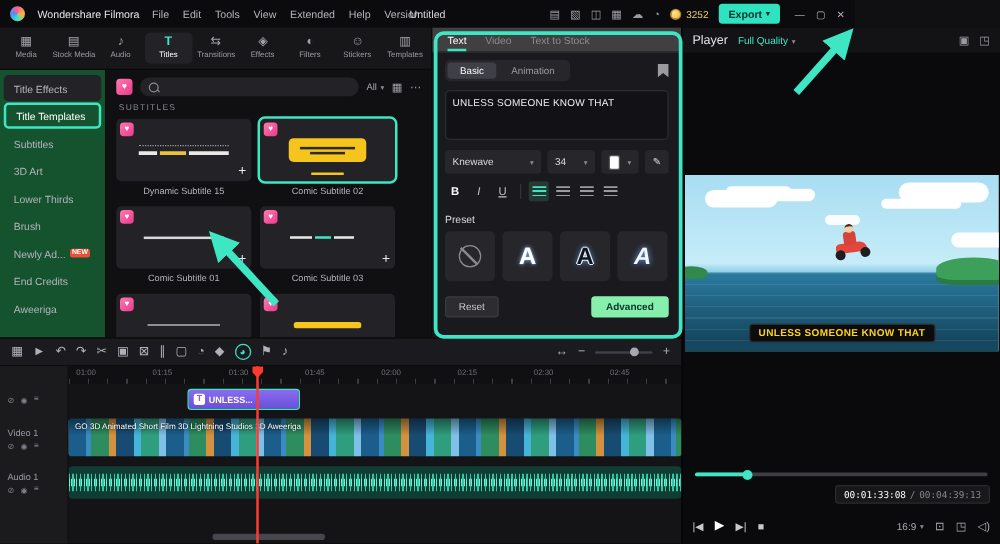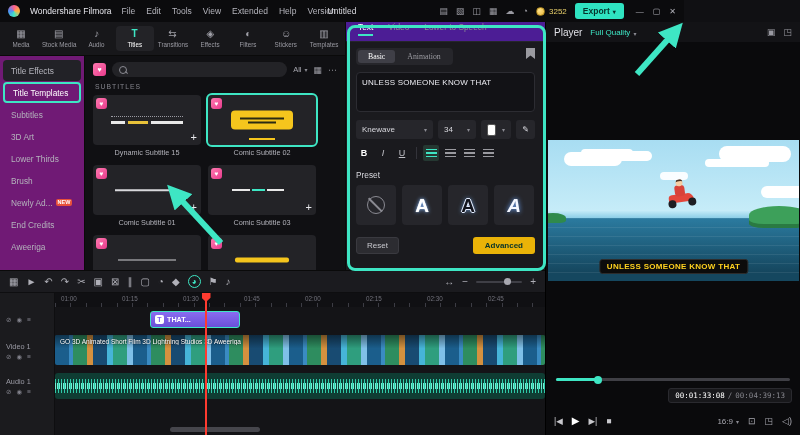--- a/index.html
+++ b/index.html
@@ -32,21 +32,21 @@
   .mediatabs{position:absolute;left:0;top:22px;width:345px;height:34px;background:#17171a;
              border-bottom:1px solid #0a0a0a;display:flex;align-items:center;padding:0 2px;box-sizing:border-box;}
   .mtab{width:38px;display:flex;flex-direction:column;align-items:center;gap:2px;cursor:pointer;padding:3px 0;}
   .mtab-ic{font-size:10px;color:#a0a0a8;line-height:1;}
   .mtab-lb{font-size:6.6px;color:#9a9aa2;white-space:nowrap;transform:scale(.95);}
   .mtab.active{background:#232327;border-radius:4px;}
   .mtab.active .mtab-ic{color:#3ee6c4;font-weight:bold;}
   .mtab.active .mtab-lb{color:#fff;}
 
   
-  .sidebar{position:absolute;left:0;top:56px;width:85px;height:214px;background:#701a75;
+  .sidebar{position:absolute;left:0;top:56px;width:85px;height:214px;background:#14532d;
            border-right:1px solid #0a0a0a;box-sizing:border-box;padding-top:3px;}
   .sb-item{height:21px;display:flex;align-items:center;padding:0 8px;font-size:8.3px;color:#b4b4bc;
            cursor:pointer;white-space:nowrap;box-sizing:border-box;margin:1px 3px;border-radius:4px;}
   .sb-item.first{background:#222227;}
   .sb-item.active{border:2px solid #3ee6c4;color:#fff;}
   .new-badge{margin-left:3px;background:#e8503a;color:#fff;font-size:5.5px;font-weight:bold;
              border-radius:2px;padding:1px 2px;line-height:1;}
 
   
   .library{position:absolute;left:85px;top:56px;width:260px;height:214px;background:#101013;overflow:hidden;}
@@ -83,26 +83,26 @@
   .art-sub{position:absolute;left:50%;bottom:5px;transform:translateX(-50%);width:26px;height:2px;background:#f5c51d;}
   .art-line{width:64px;height:1.5px;background:#d8d8dc;}
   .art-words{width:60px;height:2px;
     background:linear-gradient(90deg,#e8e8e8 0 30%,transparent 30% 34%,#3ee6c4 34% 55%,transparent 55% 59%,#e8e8e8 59% 86%,transparent 86% 100%);}
   .art-line2{width:58px;height:1px;background:#cfcfd4;}
   .art-underline{width:54px;height:5px;background:#f5c51d;border-radius:2px;}
 
   
   .props{position:absolute;left:345px;top:22px;width:200px;height:248px;background:#1a1a1e;
          border-left:1px solid #0a0a0a;box-sizing:border-box;}
-  .props-tabs{height:20px;background:#4c1d95;border-bottom:1px solid #26262b;display:flex;align-items:flex-start;
+  .props-tabs{height:20px;background:#404040;border-bottom:1px solid #26262b;display:flex;align-items:flex-end;
               gap:15px;padding:0 12px;box-sizing:border-box;}
   .ptab{font-size:8.3px;color:#8a8a92;padding-bottom:4px;cursor:pointer;white-space:nowrap;}
   .ptab.active{color:#fff;border-bottom:2px solid #3ee6c4;padding-bottom:2px;}
   .props-body{position:relative;padding:6px 10px;height:208px;box-sizing:content-box;}
-  .subtab-row{display:flex;font-family:Liberation Serif, serif;}
+  .subtab-row{display:flex;align-items:center;}
   .pill-group{background:#26262b;border-radius:4px;padding:2px;display:flex;gap:2px;}
   .pill{font-size:7.8px;color:#9a9aa0;padding:2px 10px;border-radius:3px;cursor:pointer;}
   .pill.active{background:#3f3f47;color:#fff;}
   .bookmark{margin-left:auto;width:9px;height:11px;background:#9a9aa0;
             clip-path:polygon(0 0,100% 0,100% 100%,50% 68%,0 100%);cursor:pointer;}
   .text-input{display:block;width:100%;height:40px;margin-top:7px;background:#121216;border:1px solid #2c2c32;
               border-radius:4px;color:#ececf2;font-size:8px;padding:5px;box-sizing:border-box;resize:none;
               font-family:"Liberation Sans",sans-serif;letter-spacing:.2px;outline:none;}
   .font-row{display:flex;gap:5px;margin-top:8px;}
   .dd{height:19px;background:#26262b;border-radius:3px;display:flex;align-items:center;padding:0 6px;
@@ -133,21 +133,21 @@
   .none-circle{width:16px;height:16px;border:1.5px solid #8a8a92;border-radius:50%;position:relative;}
   .none-circle::after{content:"";position:absolute;left:-2px;top:6.5px;width:19px;height:1.5px;
                       background:#8a8a92;transform:rotate(45deg);}
   .pa{font-size:19px;font-weight:bold;line-height:1;}
   .pa1{color:#fff;text-shadow:0 0 4px #86b9ff,0 0 1px #fff;}
   .pa2{color:#12141c;text-shadow:-1px 0 0 #e6eeff,1px 0 0 #e6eeff,0 -1px 0 #e6eeff,0 1px 0 #e6eeff,0 0 5px #7ab8ff;}
   .pa3{color:#f4f7ff;font-style:italic;text-shadow:0 0 5px #6fa8ff;}
   .props-foot{position:absolute;left:10px;right:10px;bottom:8px;display:flex;justify-content:space-between;}
   .reset{background:#2c2c31;border:1px solid #3a3a40;border-radius:3px;color:#c8c8ce;font-size:8px;
          padding:3px 10px;cursor:pointer;font-family:"Liberation Sans",sans-serif;}
-  .advanced{background:#eab308;border:none;border-radius:3px;color:#06332b;font-weight:bold;font-size:8px;
+  .advanced{background:#86efac;border:none;border-radius:3px;color:#06332b;font-weight:bold;font-size:8px;
             padding:3px 12px;cursor:pointer;font-family:"Liberation Sans",sans-serif;}
 
   
   .player{position:absolute;left:545px;top:22px;width:255px;height:413px;background:#0a0a0c;
           border-left:1px solid #000;box-sizing:border-box;}
   .player-head{height:20px;display:flex;align-items:center;gap:8px;padding:0 8px;background:#131316;}
   .player-label{font-size:10px;color:#e0e0e6;}
   .quality-dd{font-size:8px;color:#3ee6c4;display:flex;align-items:flex-end;cursor:pointer;}
   .ph-ic{font-size:9px;color:#9a9aa2;cursor:pointer;}
   .preview{position:absolute;left:2px;top:118px;width:251px;height:141px;overflow:hidden;
@@ -432,21 +432,21 @@
         </div>
 
       </div>
     </div>
   </section>
 
   <section class="props">
     <div class="props-tabs">
       <span class="ptab active">Text</span>
       <span class="ptab">Video</span>
-      <span class="ptab">Lower to Speech</span>
+      <span class="ptab">Text to Stock</span>
     </div>
     <div class="props-body">
       <div class="subtab-row">
         <div class="pill-group">
           <span class="pill active">Basic</span>
           <span class="pill">Animation</span>
         </div>
         <span class="bookmark"></span>
       </div>
       <textarea class="text-input" spellcheck="false" style="">UNLESS SOMEONE KNOW THAT</textarea>
@@ -615,21 +615,21 @@
         <span>01:45</span>
         <span>02:00</span>
         <span>02:15</span>
         <span>02:30</span>
         <span>02:45</span>
       </div>
       <div class="tracks">
         <div class="track track-title">
           <div class="title-clip">
             <span class="t-badge">T</span>
-            <span class="t-label">THAT...</span>
+            <span class="t-label">UNLESS...</span>
           </div>
         </div>
         <div class="track track-video">
           <div class="video-clip">
             <span class="v-overlay">GO 3D Animated Short Film 3D    Lightning Studios 3D    Aweeriga</span>
           </div>
         </div>
         <div class="track track-audio">
           <div class="audio-clip">
             <div class="wave-a"></div>

